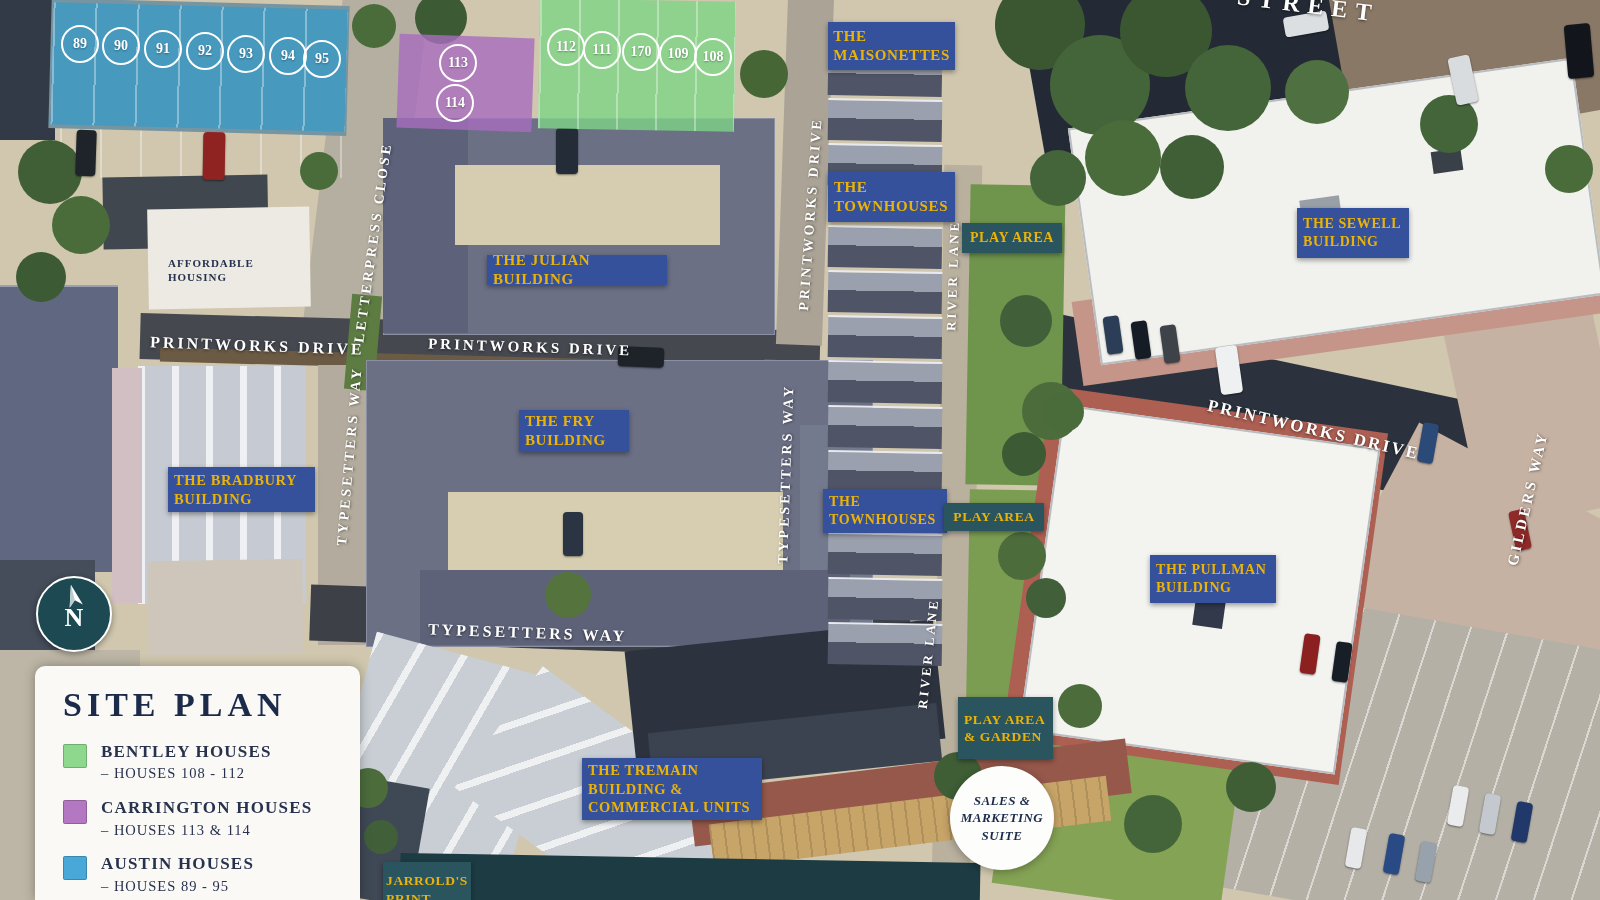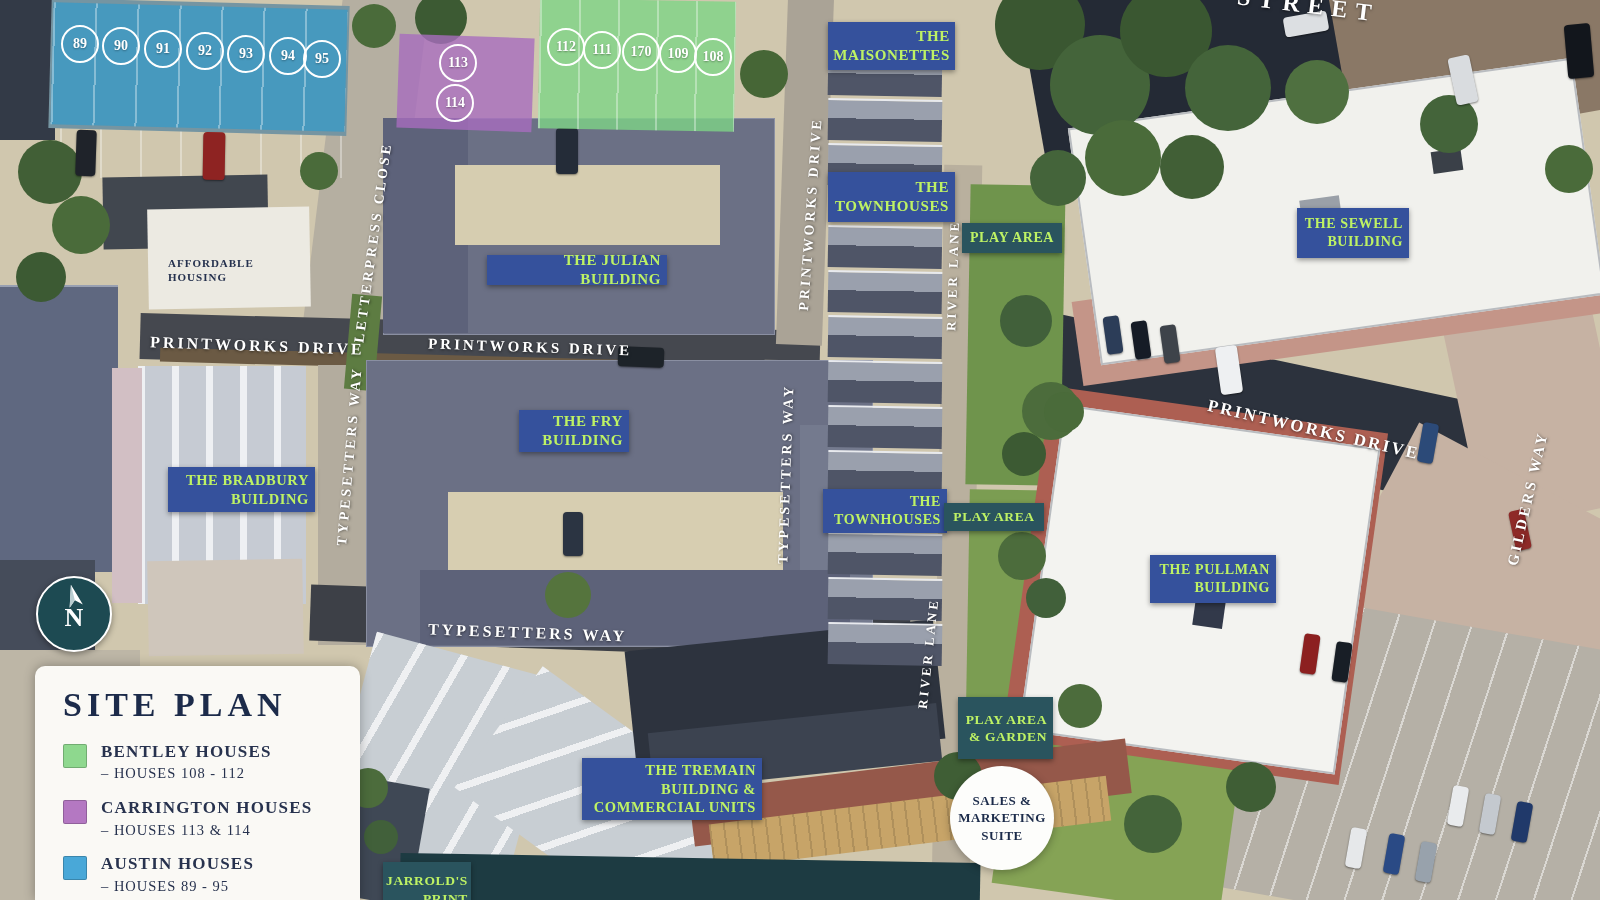--- a/index.html
+++ b/index.html
@@ -2,22 +2,22 @@
 <html><head>
 <meta charset="utf-8">
 <style>
   html,body{margin:0;padding:0;background:#222;}
   #stage{position:relative;width:1600px;height:900px;overflow:hidden;background:#d0c7ae;font-family:"Liberation Serif",serif;}
   .sh{position:absolute;}
   .tree{position:absolute;border-radius:50%;}
   .car{position:absolute;border-radius:4px;box-shadow:0 1px 2px rgba(0,0,0,.45);}
   .roofrow{position:absolute;left:828px;width:114px;height:40px;border-top:2px solid #e8eaee;
            background:linear-gradient(180deg,#9aa0ad 0 45%,#4f5567 45%);transform:rotate(1deg);}
-  .banner{position:absolute;background:#35519c;color:#bef264;font:700 15px/1.28 "Liberation Serif",serif;
-          text-align:right;letter-spacing:.6px;display:flex;align-items:center;justify-content:center;
+  .banner{position:absolute;background:#35519c;color:#eab308;font:700 15px/1.28 "Liberation Serif",serif;
+          text-align:left;letter-spacing:.6px;display:flex;align-items:center;justify-content:center;
           box-shadow:0 2px 5px rgba(0,0,0,.4);padding:3px 6px;box-sizing:border-box;text-transform:uppercase;z-index:40;}
   .teal{background:#2a545e;}
   .roadlbl{position:absolute;color:#fff;font:700 16px "Liberation Serif",serif;letter-spacing:3px;
            white-space:nowrap;text-shadow:0 1px 3px rgba(0,0,0,.6);text-transform:uppercase;
            text-align:center;z-index:30;}
   .num{position:absolute;width:34px;height:34px;border:2.5px solid #fff;border-radius:50%;color:#fff;
        font:700 14px "Liberation Serif",serif;display:flex;align-items:center;justify-content:center;
        transform:translate(-50%,-50%);text-shadow:0 1px 2px rgba(0,0,0,.35);z-index:25;}
   .overlay{position:absolute;z-index:20;}
   #legend{position:absolute;left:35px;top:666px;width:325px;height:234px;background:#faf9f5;
@@ -205,21 +205,21 @@
   <div class="banner" style="left:519px;top:410px;width:110px;height:42px;">THE FRY BUILDING</div>
   <div class="banner" style="left:823px;top:489px;width:124px;height:44px;font-size:14px;">THE TOWNHOUSES</div>
   <div class="banner" style="left:1150px;top:555px;width:126px;height:48px;font-size:14px;">THE PULLMAN BUILDING</div>
   <div class="banner" style="left:582px;top:758px;width:180px;height:62px;font-size:14.5px;">THE TREMAIN BUILDING &amp; COMMERCIAL UNITS</div>
 
   <div class="banner teal" style="left:962px;top:223px;width:100px;height:30px;font-size:14px;">PLAY AREA</div>
   <div class="banner teal" style="left:944px;top:503px;width:100px;height:28px;font-size:13.5px;">PLAY AREA</div>
   <div class="banner teal" style="left:958px;top:697px;width:95px;height:62px;font-size:13.5px;">PLAY AREA &amp; GARDEN</div>
   <div class="banner teal" style="left:383px;top:862px;width:88px;height:55px;font-size:13.5px;">JARROLD'S PRINT</div>
 
-  <div class="circle-label" style="left:950px;top:766px;width:104px;height:104px;padding:6px;box-sizing:border-box;">SALES &amp; MARKETING SUITE</div>
+  <div class="circle-label" style="left:950px;top:766px;width:104px;height:104px;padding:6px;box-sizing:border-box;font-style:italic;">SALES &amp; MARKETING SUITE</div>
 
   <div class="smalllbl" style="left:168px;top:256px;width:105px;">AFFORDABLE HOUSING</div>
 
   <div id="compass">
     <svg width="34" height="30" viewBox="0 0 40 34">
       <polygon points="20,2 28,28 20,21 12,28" fill="#ffffff"></polygon>
       <polygon points="20,2 20,21 12,28" fill="#b9cdd1"></polygon>
     </svg>
     <span>N</span>
   </div>

